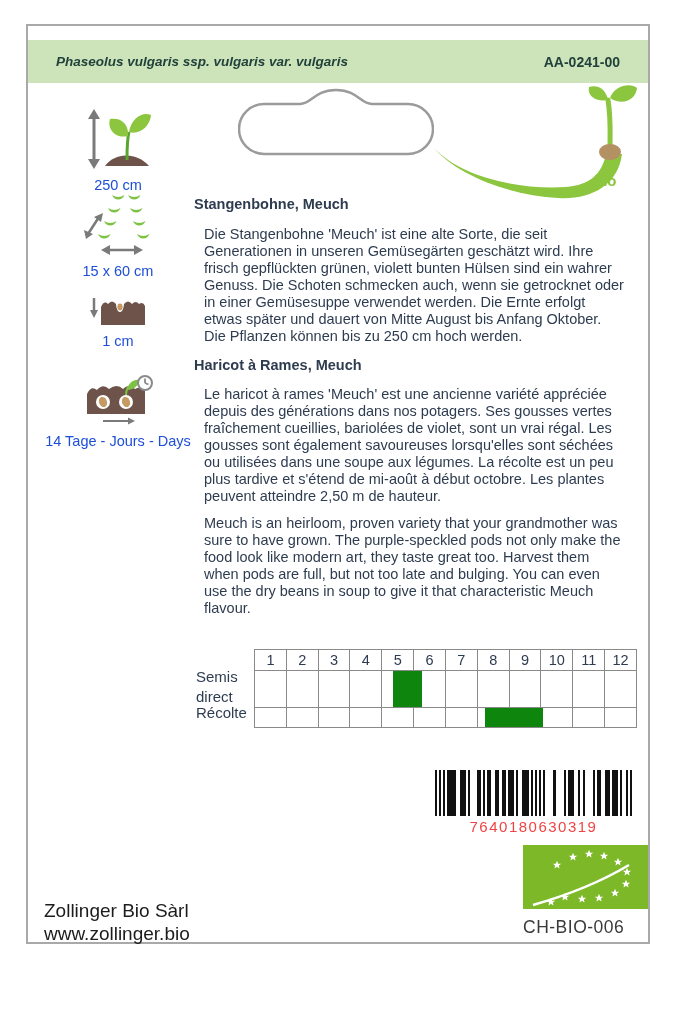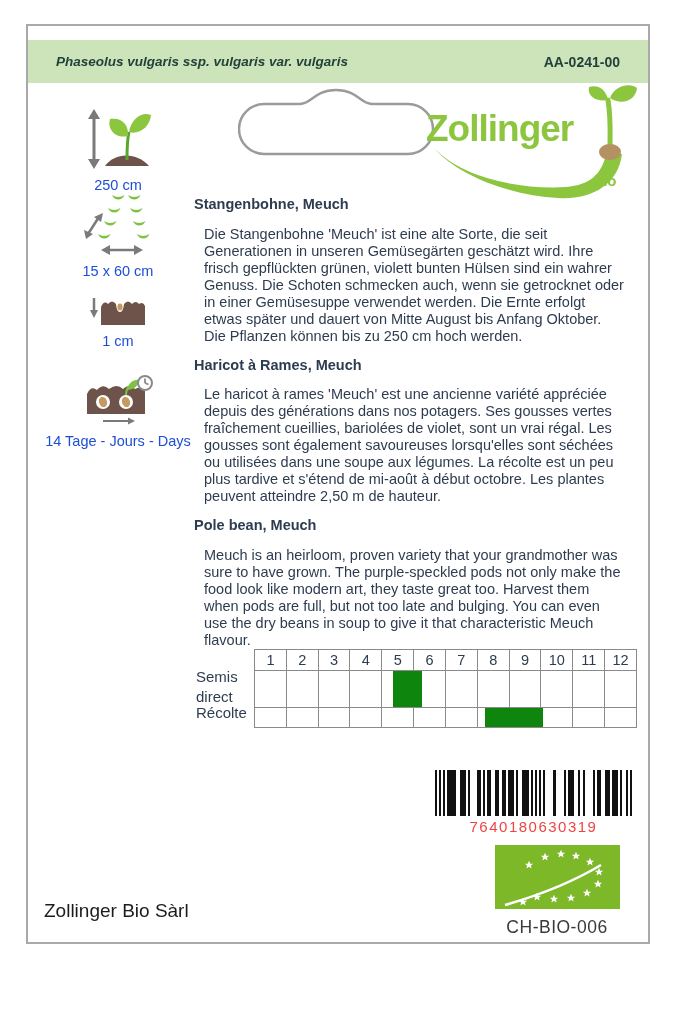--- a/index.html
+++ b/index.html
@@ -51,42 +51,41 @@
   
   .barcode{position:absolute;left:407px;top:744px;width:197px;}
   .bc-bars{display:flex;height:46px;width:100%;}
   .bc-m{flex:1;}
   .bc-num{text-align:center;font-size:15px;color:#ef4444;letter-spacing:1.5px;margin-top:2px;}
 
   
   .footer{position:absolute;left:16px;top:846px;color:#1c1c1c;font-size:19px;line-height:22.5px;margin-top:28px;}
 
   
-  .eu{position:absolute;left:459px;top:819px;width:140px;text-align:center;}
+  .eu{position:absolute;left:495px;top:819px;width:140px;text-align:left;}
   .eu-code{font-size:17.5px;color:#3a3a3a;margin-top:4px;letter-spacing:0.5px;}
 </style>
 </head>
 <body>
 
 <div class="card">
 
   <div class="band">
     <span class="bot">Phaseolus vulgaris ssp. vulgaris var. vulgaris</span>
     <span class="code">AA-0241-00</span>
   </div>
 
   <svg class="hangtab" viewBox="0 0 196 72">
     <path d="M26 18 H62 C74 18 76 4 98 4 C120 4 122 18 134 18 H170 A25 25 0 0 1 170 68 H26 A25 25 0 0 1 26 18 Z" fill="#ffffff" stroke="#9b9b9b" stroke-width="2.5"></path>
   </svg>
 
   <div class="logo">
     <svg class="logo-swoosh" viewBox="0 0 202 60">
       <path d="M2 4 C28 32 84 46 134 43 C158 41 170 30 174 10 L190 10 C186 42 158 56 126 54 C78 51 26 32 2 4 Z" fill="#8cc63e"></path>
     </svg>
-    <span class="logo-text">Zollinger</span>
     <svg class="logo-sprout" viewBox="0 0 56 92">
       <path d="M26 16 C29 34 28 52 28 62" stroke="#8cc63e" stroke-width="5" fill="none" stroke-linecap="round"></path>
       <path d="M28 14 C32 2 48 -2 55 4 C54 16 40 22 28 14 Z" fill="#8cc63e"></path>
       <path d="M26 16 C14 18 5 12 7 3 C17 0 24 6 26 16 Z" fill="#8cc63e"></path>
       <ellipse cx="28" cy="68" rx="11" ry="8" fill="#b39162"></ellipse>
     </svg>
     <span class="logo-bio">bio</span>
   </div>
 
   <div class="specs">
@@ -154,21 +153,20 @@
       </svg>
       <span class="spec-label">14 Tage - Jours - Days</span>
     </div>
   </div>
 
   <div class="descriptions">
     <h3>Stangenbohne, Meuch</h3>
     <p>Die Stangenbohne 'Meuch' ist eine alte Sorte, die seit Generationen in unseren Gemüsegärten geschätzt wird. Ihre frisch gepflückten grünen, violett bunten Hülsen sind ein wahrer Genuss. Die Schoten schmecken auch, wenn sie getrocknet oder in einer Gemüsesuppe verwendet werden. Die Ernte erfolgt etwas später und dauert von Mitte August bis Anfang Oktober. Die Pflanzen können bis zu 250 cm hoch werden.</p>
     <h3>Haricot à Rames, Meuch</h3>
     <p>Le haricot à rames 'Meuch' est une ancienne variété appréciée depuis des générations dans nos potagers. Ses gousses vertes fraîchement cueillies, bariolées de violet, sont un vrai régal. Les gousses sont également savoureuses lorsqu'elles sont séchées ou utilisées dans une soupe aux légumes. La récolte est un peu plus tardive et s'étend de mi-août à début octobre. Les plantes peuvent atteindre 2,50 m de hauteur.</p>
-    <h3>Pole bean, Meuch</h3>
     <p>Meuch is an heirloom, proven variety that your grandmother was sure to have grown. The purple-speckled pods not only make the food look like modern art, they taste great too. Harvest them when pods are full, but not too late and bulging. You can even use the dry beans in soup to give it that characteristic Meuch flavour.</p>
   </div>
 
   <div class="cal-label" id="lbl-semis">Semis direct</div>
   <div class="cal-label" id="lbl-recolte">Récolte</div>
   <div class="cal-table">
     <div class="cal-row" id="cal-head">
         <div class="cal-cell">1</div>
         <div class="cal-cell">2</div>
         <div class="cal-cell">3</div>
@@ -310,20 +308,21 @@
         <div class="bc-m" style="background: transparent;"></div>
         <div class="bc-m" style="background: rgb(17, 17, 17);"></div>
         <div class="bc-m" style="background: transparent;"></div>
         <div class="bc-m" style="background: rgb(17, 17, 17);"></div>
       </div>
     <div class="bc-num">7640180630319</div>
   </div>
 
   <div class="footer">
     <div>Zollinger Bio Sàrl</div>
+    <div>www.zollinger.bio</div>
   </div>
 
   <div class="eu">
     <svg width="125" height="64" viewBox="0 0 125 64">
       <rect x="0" y="0" width="125" height="64" fill="#7db829"></rect>
       <defs>
           <polygon id="st" points="0,-4.2 1.2,-1.3 4.2,-1.3 1.9,0.5 2.5,3.4 0,1.7 -2.5,3.4 -1.9,0.5 -4.2,-1.3 -1.2,-1.3" fill="#ffffff"></polygon>
         </defs>
       <use href="#st" x="34" y="20"></use>
         <use href="#st" x="50" y="12"></use>

